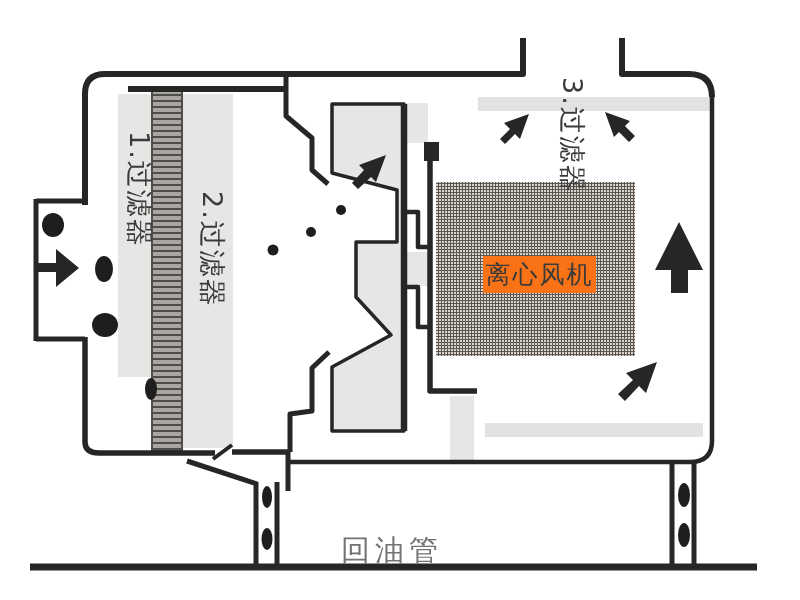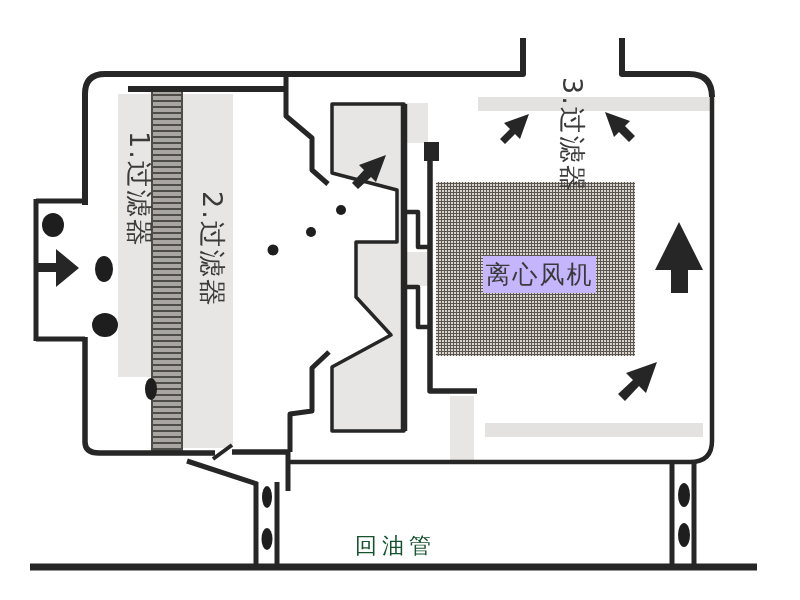--- a/index.html
+++ b/index.html
@@ -27,25 +27,25 @@
   
   .vlabel{
     position:absolute;transform-origin:0 0;transform:rotate(90deg);
     white-space:nowrap;line-height:1;color:var(--text);letter-spacing:2px;
   }
   .lbl1{left:153px;top:131px;font-size:27px;}
   .lbl2{left:226px;top:191px;font-size:27px;}
   .lbl3{left:586px;top:77px;font-size:27px;}
   .fan-label{
     position:absolute;left:483px;top:256px;width:113px;height:37px;
-    background:#c4b5fd;display:flex;align-items:center;justify-content:center;
+    background:#f97316;display:flex;align-items:center;justify-content:center;
     font-size:25px;color:var(--text);letter-spacing:2px;white-space:nowrap;
   }
   .oil-label{
-    position:absolute;left:355px;top:533px;font-size:22px;color:#14532d;
+    position:absolute;left:341px;top:533px;font-size:29px;color:#737373;
     letter-spacing:5px;white-space:nowrap;line-height:1.2;
   }
 </style>
 </head>
 <body>
 
 <div class="stage">
 
   <svg width="800" height="600" viewBox="0 0 800 600">
     <defs>

